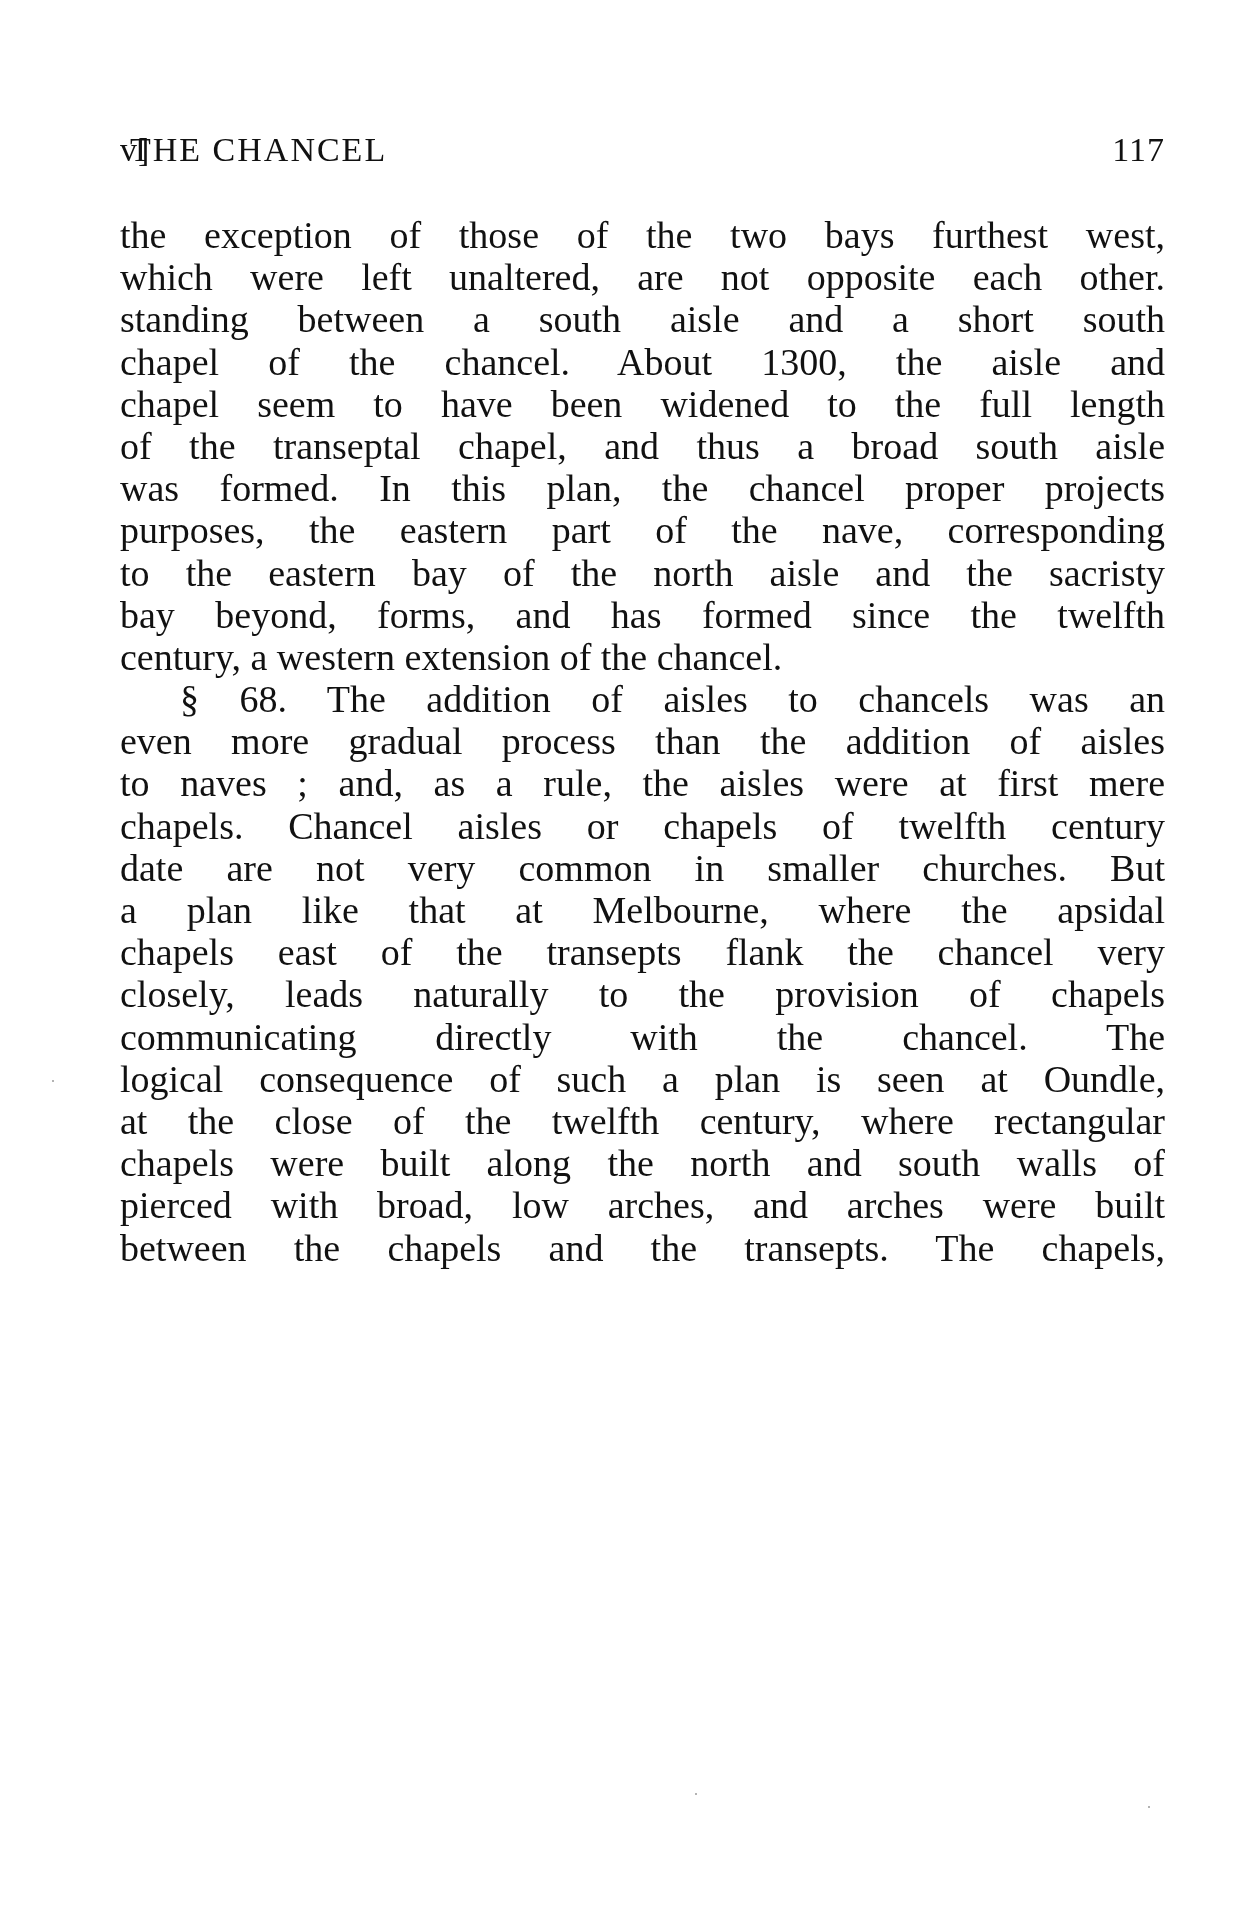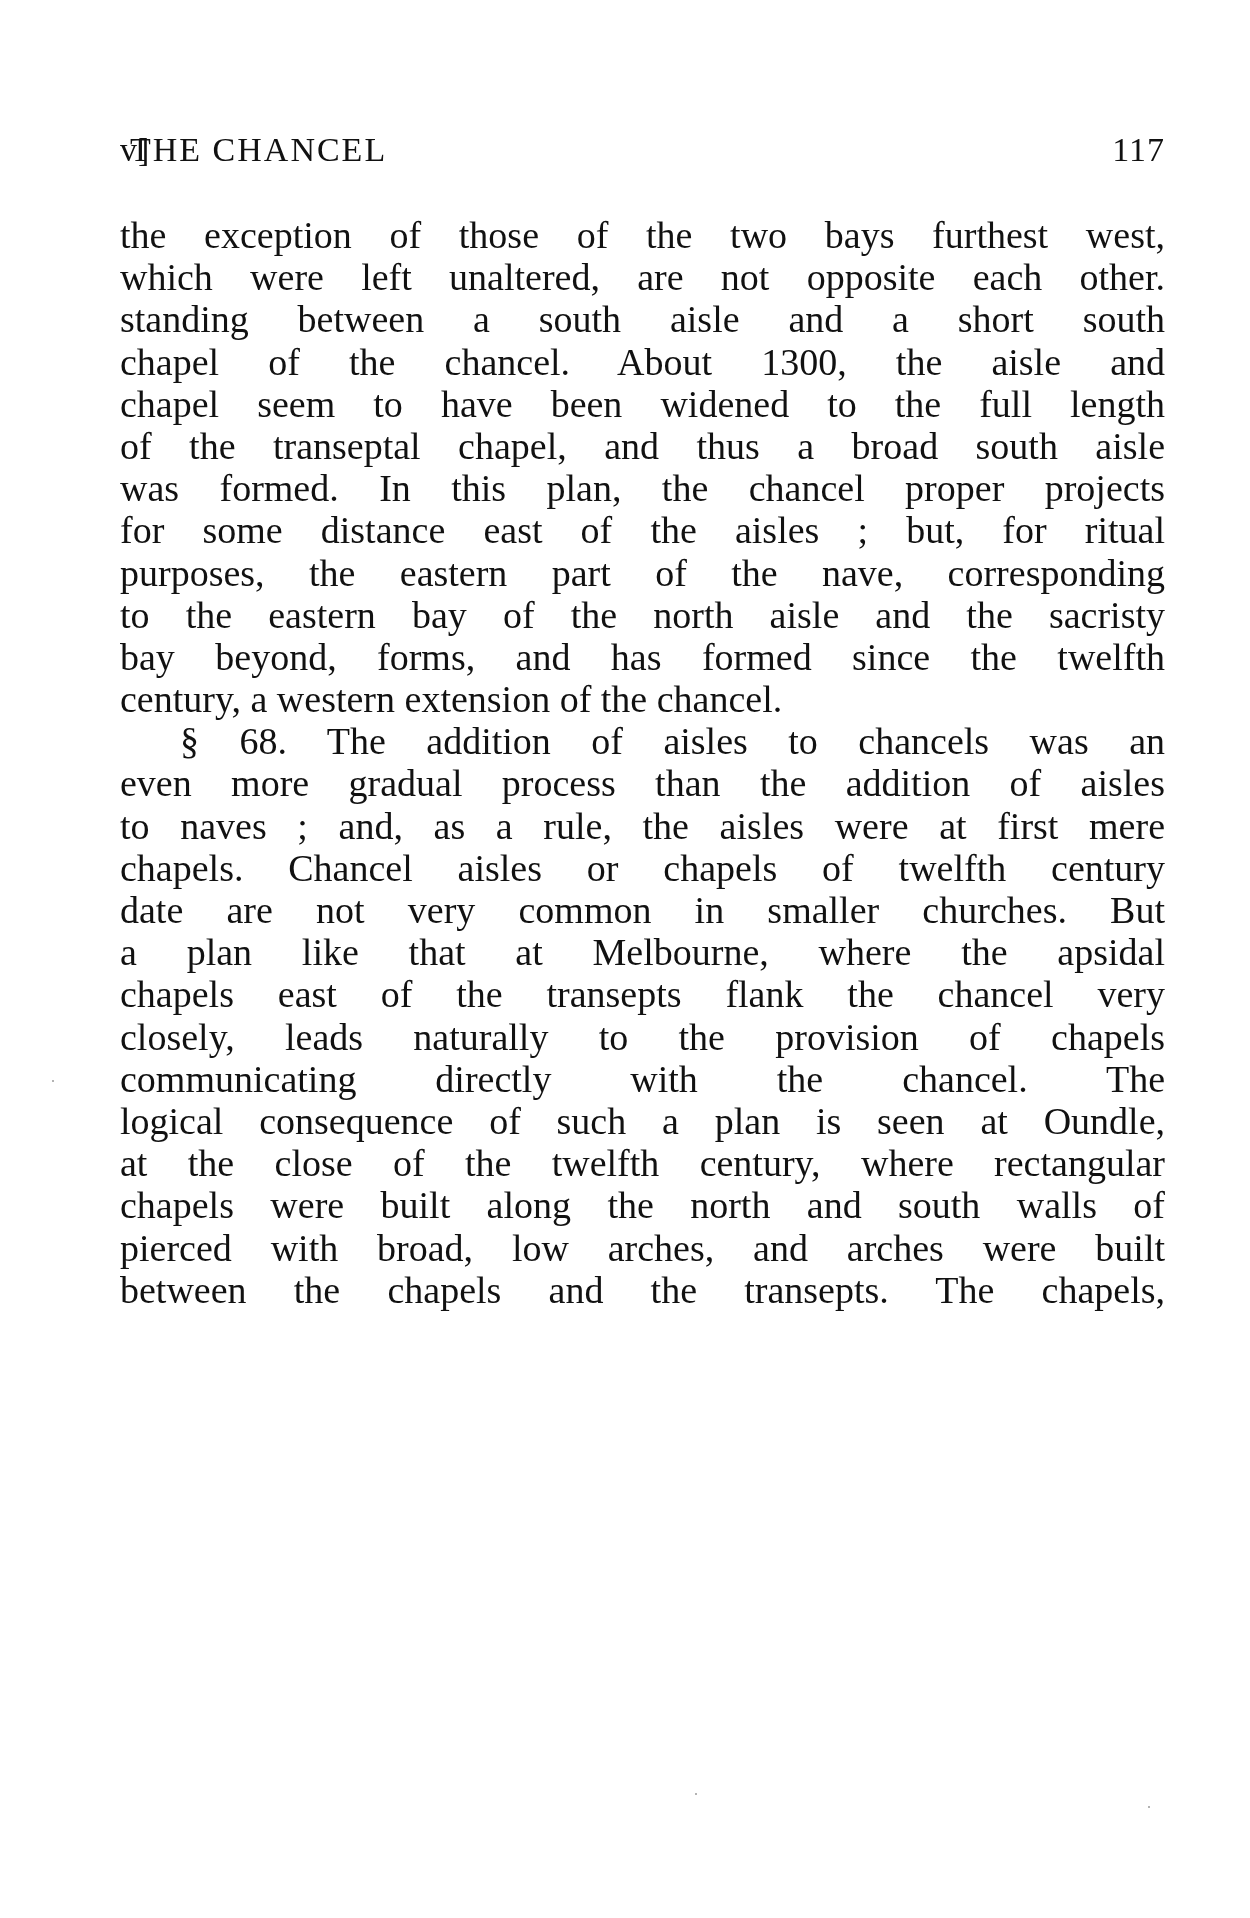--- a/index.html
+++ b/index.html
@@ -88,21 +88,20 @@
 
   <div class="body-text">
     <div>
       <span class="line">the exception of those of the two bays furthest west,</span>
       <span class="line">which were left unaltered, are not opposite each other.</span>
       <span class="line">standing between a south aisle and a short south</span>
       <span class="line">chapel of the chancel. About 1300, the aisle and</span>
       <span class="line">chapel seem to have been widened to the full length</span>
       <span class="line">of the transeptal chapel, and thus a broad south aisle</span>
       <span class="line">was formed. In this plan, the chancel proper projects</span>
-      <span class="line">for some distance east of the aisles ; but, for ritual</span>
       <span class="line">purposes, the eastern part of the nave, corresponding</span>
       <span class="line">to the eastern bay of the north aisle and the sacristy</span>
       <span class="line">bay beyond, forms, and has formed since the twelfth</span>
       <span class="line last">century, a western extension of the chancel.</span>
     </div>
     <div>
       <span class="line indent">§ 68. The addition of aisles to chancels was an</span>
       <span class="line">even more gradual process than the addition of aisles</span>
       <span class="line">to naves ; and, as a rule, the aisles were at first mere</span>
       <span class="line">chapels. Chancel aisles or chapels of twelfth century</span>

